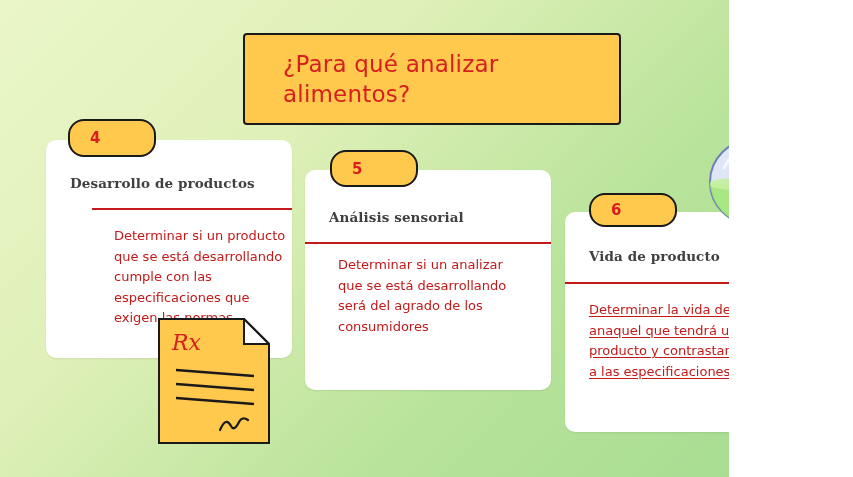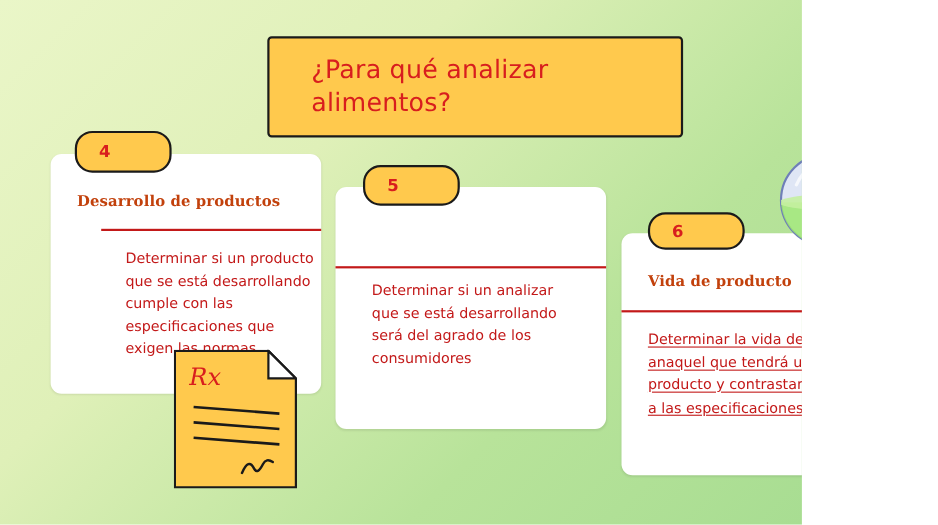--- a/index.html
+++ b/index.html
@@ -50,21 +50,21 @@
     box-sizing: border-box;
     box-shadow: 0 1px 2px rgba(0,0,0,0.08);
   }
   .card-title {
     position: absolute;
     left: 24px;
     right: 24px;
     font-family: "DejaVu Serif", serif;
     font-weight: bold;
     font-size: 13.5px;
-    color: #c2410c;
+    color: #404040;
     letter-spacing: 0.1px;
   }
   .card-rule {
     position: absolute;
     height: 2px;
     background: #c31919;
   }
   .card-body {
     position: absolute;
     font-family: "DejaVu Sans", sans-serif;
@@ -144,20 +144,21 @@
   <div class="card" id="card-4">
     <div class="card-title">Desarrollo de productos</div>
     <div class="card-rule"></div>
     <div class="card-body">Determinar si un producto que se está desarrollando cumple con las especificaciones que exigen las normas</div>
   </div>
   <div class="badge" id="badge-4">
     <span>4</span>
   </div>
 
   <div class="card" id="card-5">
+    <div class="card-title">Análisis sensorial</div>
     <div class="card-rule"></div>
     <div class="card-body">Determinar si un analizar que se está desarrollando será del agrado de los consumidores</div>
   </div>
   <div class="badge" id="badge-5">
     <span>5</span>
   </div>
 
   <div class="card" id="card-6">
     <div class="card-title">Vida de producto</div>
     <div class="card-rule"></div>

